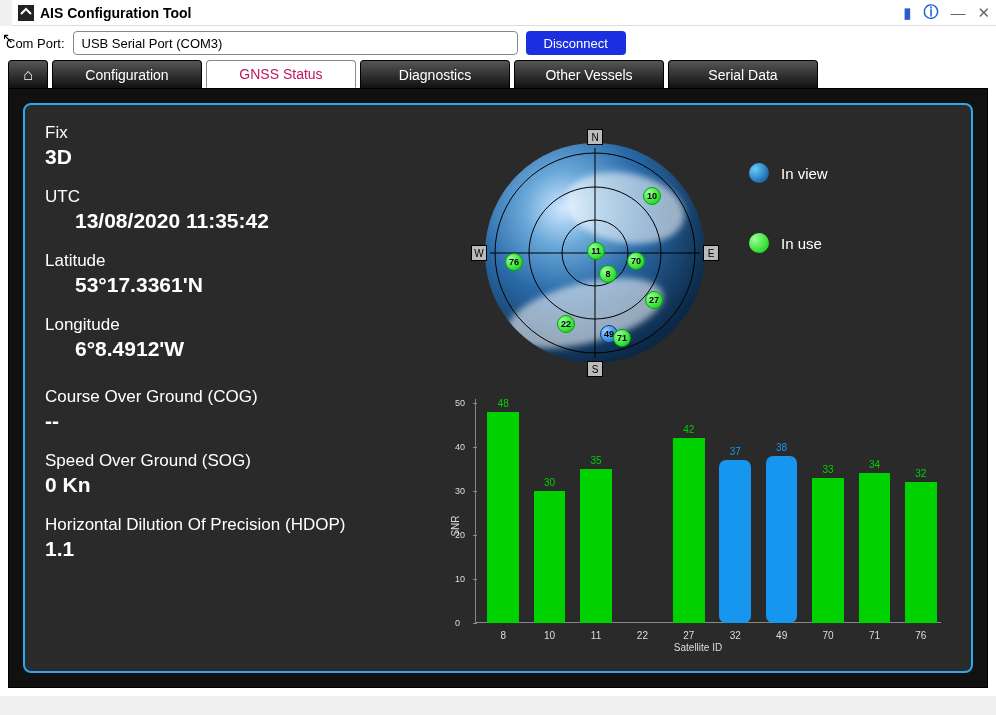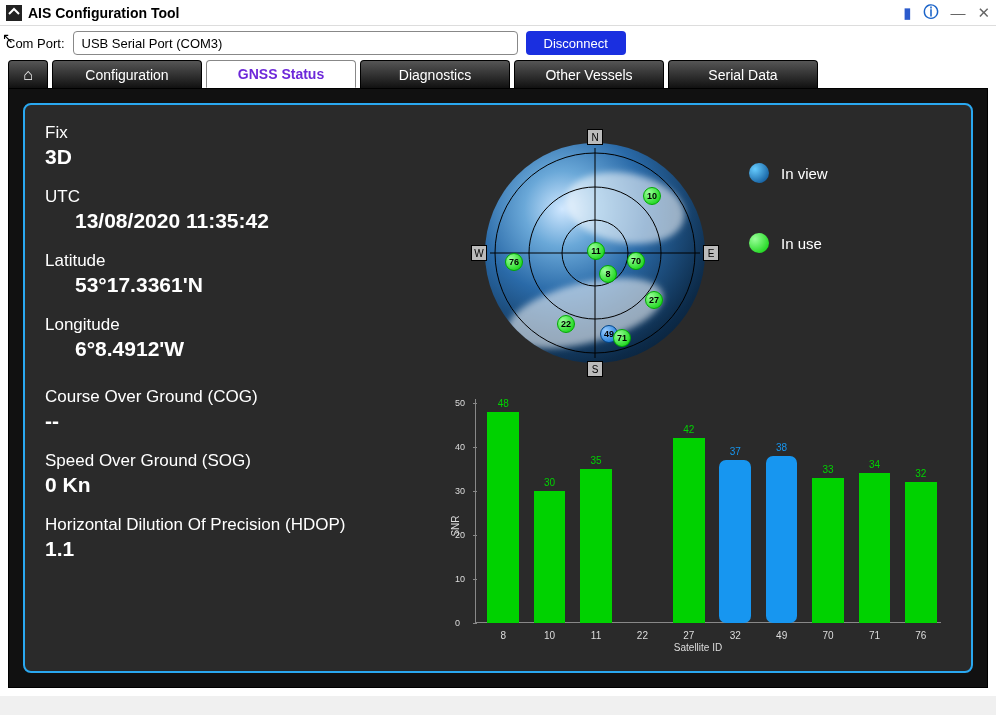--- a/index.html
+++ b/index.html
@@ -11,20 +11,21 @@
     overflow: hidden;
     font-size: 13px;
   }
   .titlebar {
     height: 26px;
     background: #fff;
     display: flex;
     align-items: center;
     padding: 0 6px;
     border-bottom: 1px solid #ddd;
+    margin-left: 12px;
   }
   .titlebar-icon {
     width: 16px; height: 16px;
     background: #222;
     display: inline-flex; align-items: center; justify-content: center;
     margin-right: 6px;
   }
   .titlebar-icon svg { width:12px; height:12px; }
   .titlebar-title { font-weight: bold; font-size: 14px; }
   .window-controls { margin-left: auto; display:flex; gap:12px; align-items:center; }
@@ -78,22 +79,22 @@
     background:linear-gradient(#555,#111);
     border-radius:4px 4px 0 0;
     font-size:14px;
     border:1px solid #000;
     border-bottom:none;
     min-width:150px;
   }
   .tab.home { min-width:40px; padding:0 14px; }
   .tab.active {
     background:#fff;
-    color:#6d28d9;
-    font-weight:bold;
+    color:#be185d;
+    font-weight:normal;
     border:1px solid #888;
     border-bottom:1px solid #fff;
   }
   .tab .home-icon { font-size:16px; }
 
   .content-outer {
     padding: 0 8px 8px 8px;
     background:#fff;
   }
   .content {

